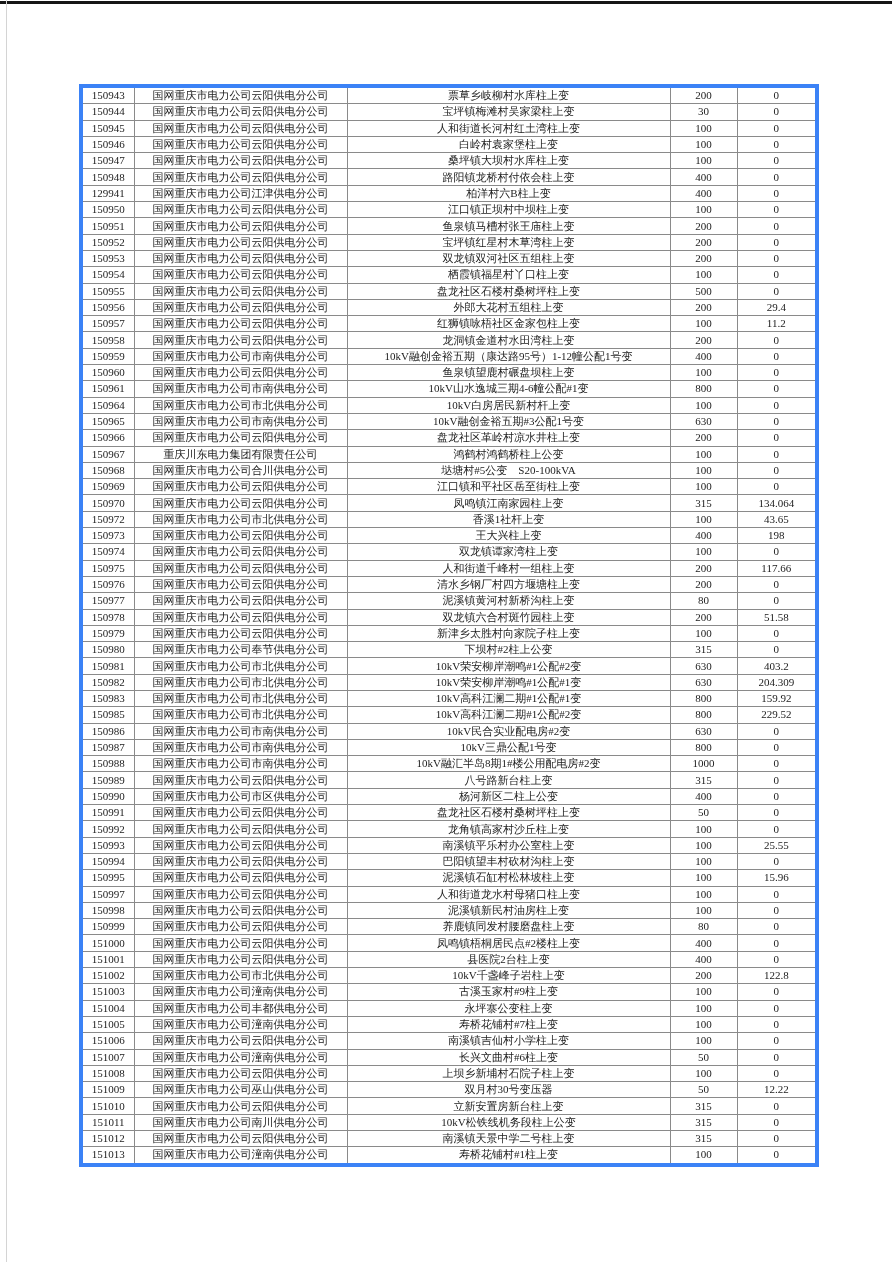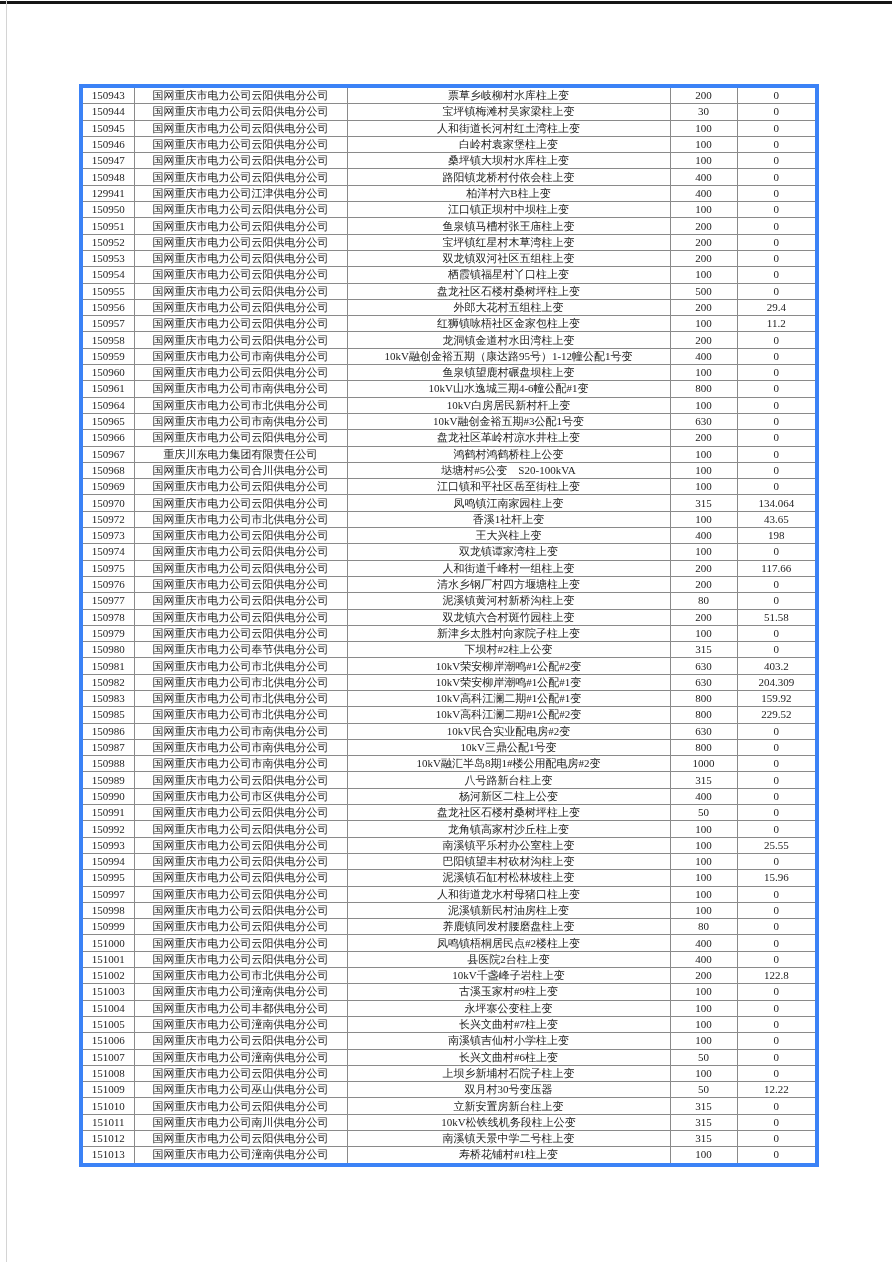--- a/index.html
+++ b/index.html
@@ -456,21 +456,21 @@
         <tr>
           <td>151004</td>
           <td>国网重庆市电力公司丰都供电分公司</td>
           <td>永坪寨公变柱上变</td>
           <td>100</td>
           <td>0</td>
         </tr>
         <tr>
           <td>151005</td>
           <td>国网重庆市电力公司潼南供电分公司</td>
-          <td>长兴文曲村#7柱上变</td>
+          <td>寿桥花铺村#7柱上变</td>
           <td>100</td>
           <td>0</td>
         </tr>
         <tr>
           <td>151006</td>
           <td>国网重庆市电力公司云阳供电分公司</td>
           <td>南溪镇吉仙村小学柱上变</td>
           <td>100</td>
           <td>0</td>
         </tr>

